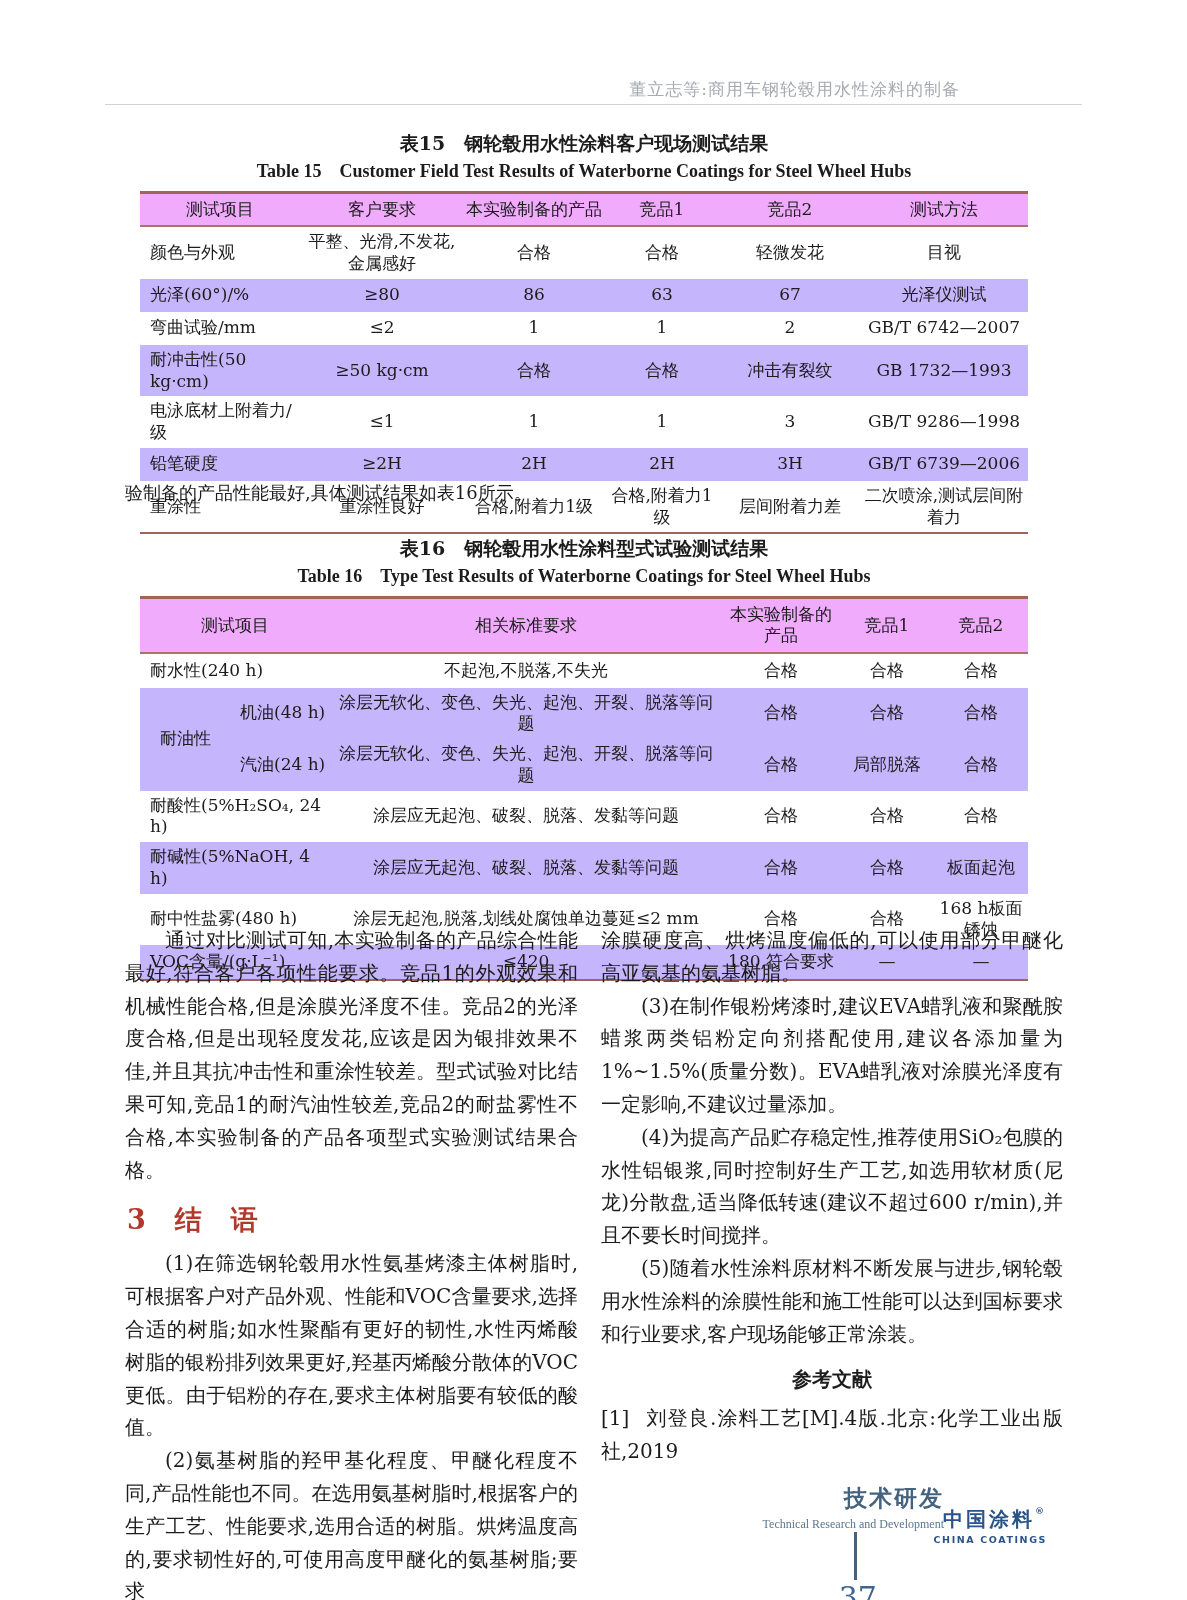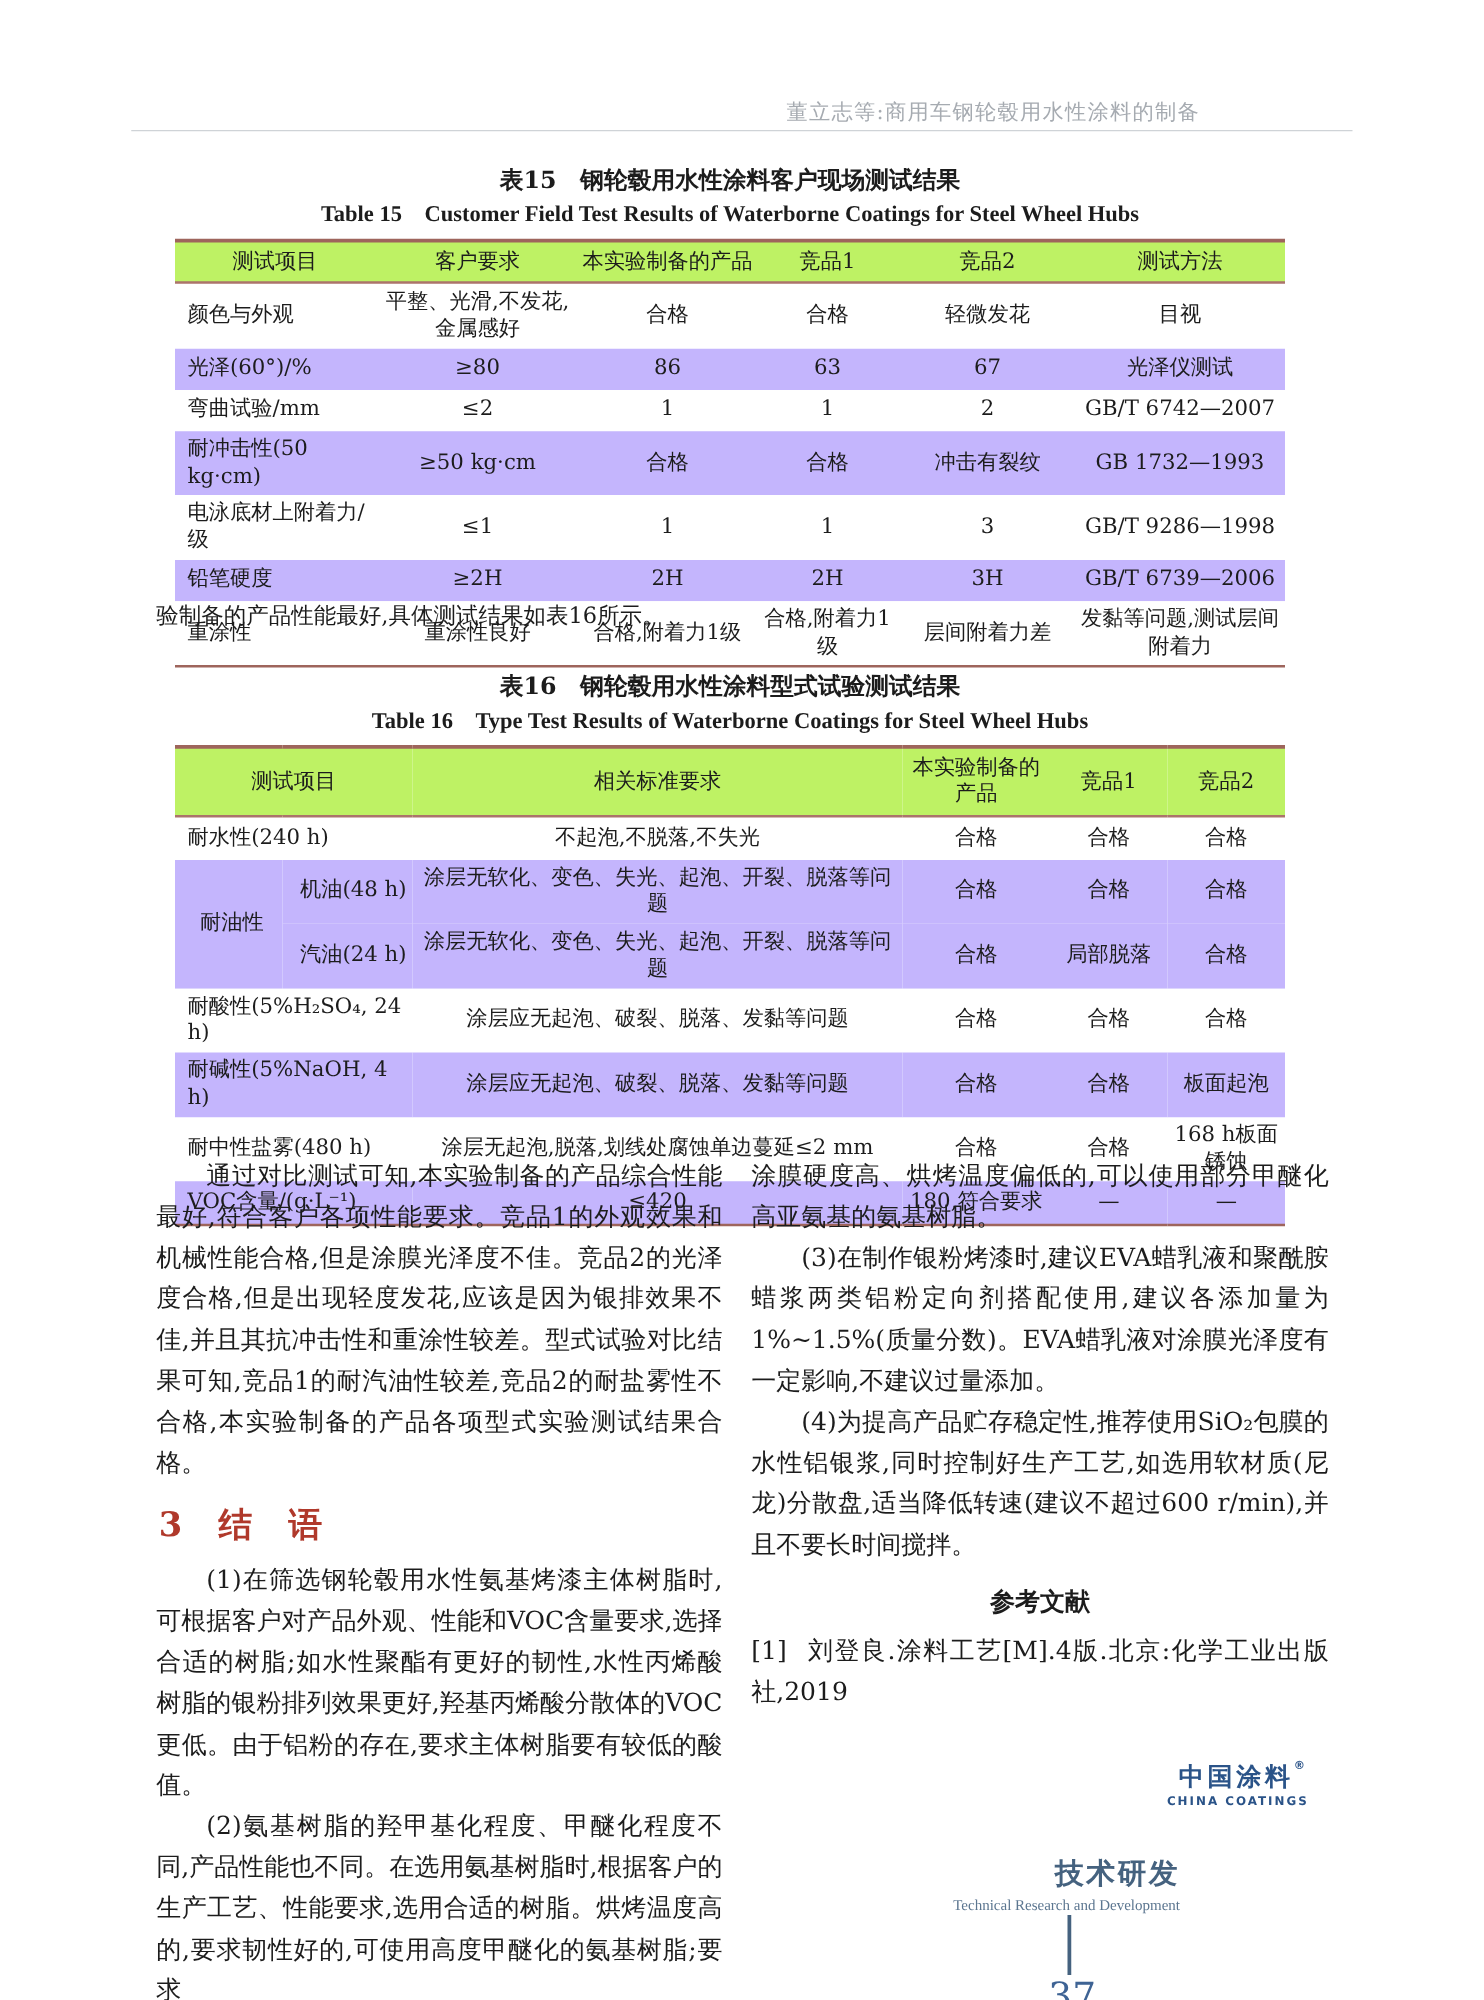--- a/index.html
+++ b/index.html
@@ -24,21 +24,21 @@
   #t16-section { top:536px; }
   .t-title-zh { text-align:center; font-weight:bold; font-size:19px; }
   .t-title-en { text-align:center; font-weight:bold; font-size:18px; margin-top:4px;
                 font-family:"Liberation Serif","DejaVu Serif",serif; }
   table {
     width:100%; border-collapse:collapse; margin-top:9px; font-size:17px;
     border-top:3px solid #9e655c; border-bottom:2px solid #9e655c;
     table-layout:fixed;
   }
   thead th {
-    background:#bef264; font-weight:normal; text-align:center;
+    background:#f0abfc; font-weight:normal; text-align:center;
     padding:5px 1px; border-bottom:2px solid #ab746b; line-height:1.25;
   }
   td { text-align:center; padding:4px 2px; line-height:1.28; vertical-align:middle; }
   tr.rp td { background:#c4b5fd; }
   tr.rw td { background:#ffffff; }
   td.c-item { text-align:left; padding-left:10px; }
   td.c-sub  { text-align:left; padding-left:14px; }
   td.c-group{ text-align:left; padding-left:20px; }
   #t15 td { height:25px; }
   #t16 td { height:26px; }
@@ -162,21 +162,21 @@
           <td>2H</td>
           <td>3H</td>
           <td>GB/T 6739—2006</td>
         </tr>
         <tr class="rw">
           <td class="c-item">重涂性</td>
           <td>重涂性良好</td>
           <td>合格,附着力1级</td>
           <td>合格,附着力1级</td>
           <td>层间附着力差</td>
-          <td>发黏等问题,测试层间附着力</td>
+          <td>二次喷涂,测试层间附着力</td>
         </tr>
       </tbody>
     </table>
   </section>
 
   <p class="intertext">验制备的产品性能最好,具体测试结果如表16所示。</p>
 
   <section class="tbl-section" id="t16-section">
     <div class="t-title-zh">表16　钢轮毂用水性涂料型式试验测试结果</div>
     <div class="t-title-en">Table 16  Type Test Results of Waterborne Coatings for Steel Wheel Hubs</div>
@@ -257,20 +257,21 @@
     <p class="indent">通过对比测试可知,本实验制备的产品综合性能最好,符合客户各项性能要求。竞品1的外观效果和机械性能合格,但是涂膜光泽度不佳。竞品2的光泽度合格,但是出现轻度发花,应该是因为银排效果不佳,并且其抗冲击性和重涂性较差。型式试验对比结果可知,竞品1的耐汽油性较差,竞品2的耐盐雾性不合格,本实验制备的产品各项型式实验测试结果合格。</p>
     <h2 class="sec-head">3　结　语</h2>
     <p class="indent">(1)在筛选钢轮毂用水性氨基烤漆主体树脂时,可根据客户对产品外观、性能和VOC含量要求,选择合适的树脂;如水性聚酯有更好的韧性,水性丙烯酸树脂的银粉排列效果更好,羟基丙烯酸分散体的VOC更低。由于铝粉的存在,要求主体树脂要有较低的酸值。</p>
     <p class="indent">(2)氨基树脂的羟甲基化程度、甲醚化程度不同,产品性能也不同。在选用氨基树脂时,根据客户的生产工艺、性能要求,选用合适的树脂。烘烤温度高的,要求韧性好的,可使用高度甲醚化的氨基树脂;要求</p>
   </div>
 
   <div class="col col-right">
     <p>涂膜硬度高、烘烤温度偏低的,可以使用部分甲醚化高亚氨基的氨基树脂。</p>
     <p class="indent">(3)在制作银粉烤漆时,建议EVA蜡乳液和聚酰胺蜡浆两类铝粉定向剂搭配使用,建议各添加量为1%~1.5%(质量分数)。EVA蜡乳液对涂膜光泽度有一定影响,不建议过量添加。</p>
     <p class="indent">(4)为提高产品贮存稳定性,推荐使用SiO₂包膜的水性铝银浆,同时控制好生产工艺,如选用软材质(尼龙)分散盘,适当降低转速(建议不超过600 r/min),并且不要长时间搅拌。</p>
+    <p class="indent">(5)随着水性涂料原材料不断发展与进步,钢轮毂用水性涂料的涂膜性能和施工性能可以达到国标要求和行业要求,客户现场能够正常涂装。</p>
 
     <h3 class="ref-head">参考文献</h3>
     <p class="ref-item"><span class="ref-label">[1]</span><span>刘登良.涂料工艺[M].4版.北京:化学工业出版社,2019</span></p>
 
     <div class="logo">
       <div class="logo-zh"><span>中国涂料</span><sup>®</sup></div>
       <div class="logo-en">CHINA COATINGS</div>
     </div>
   </div>
 

